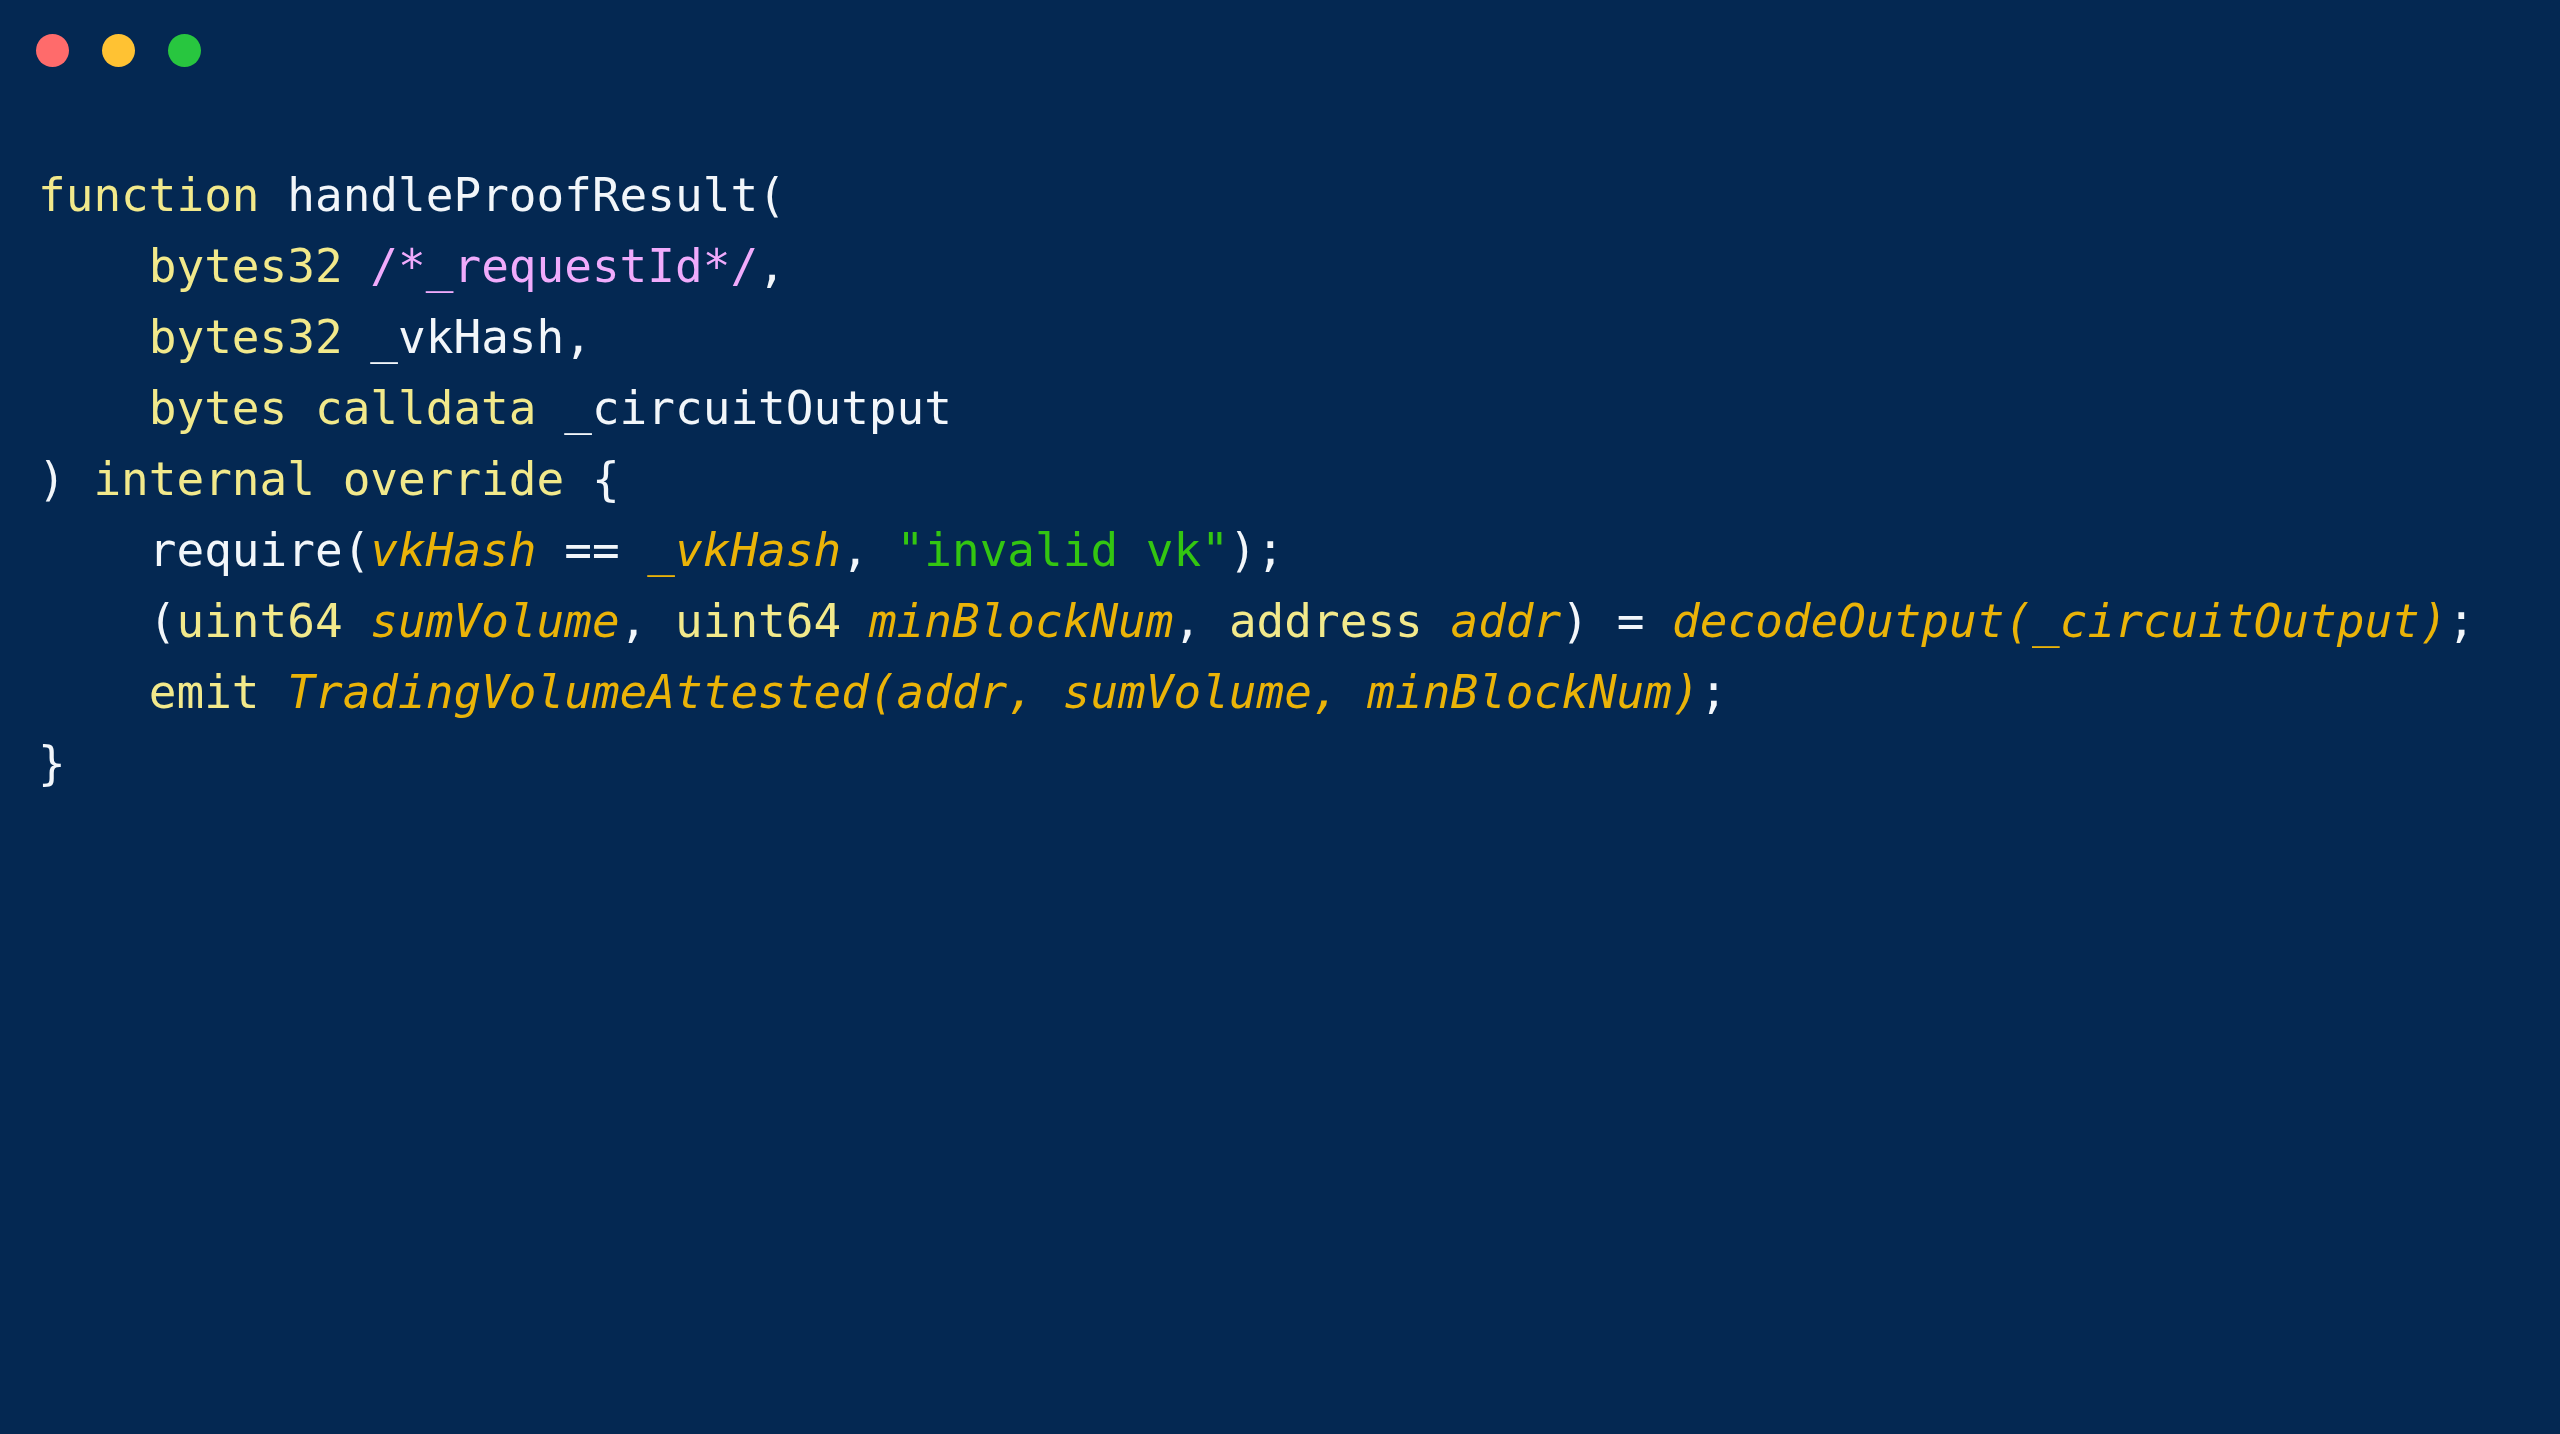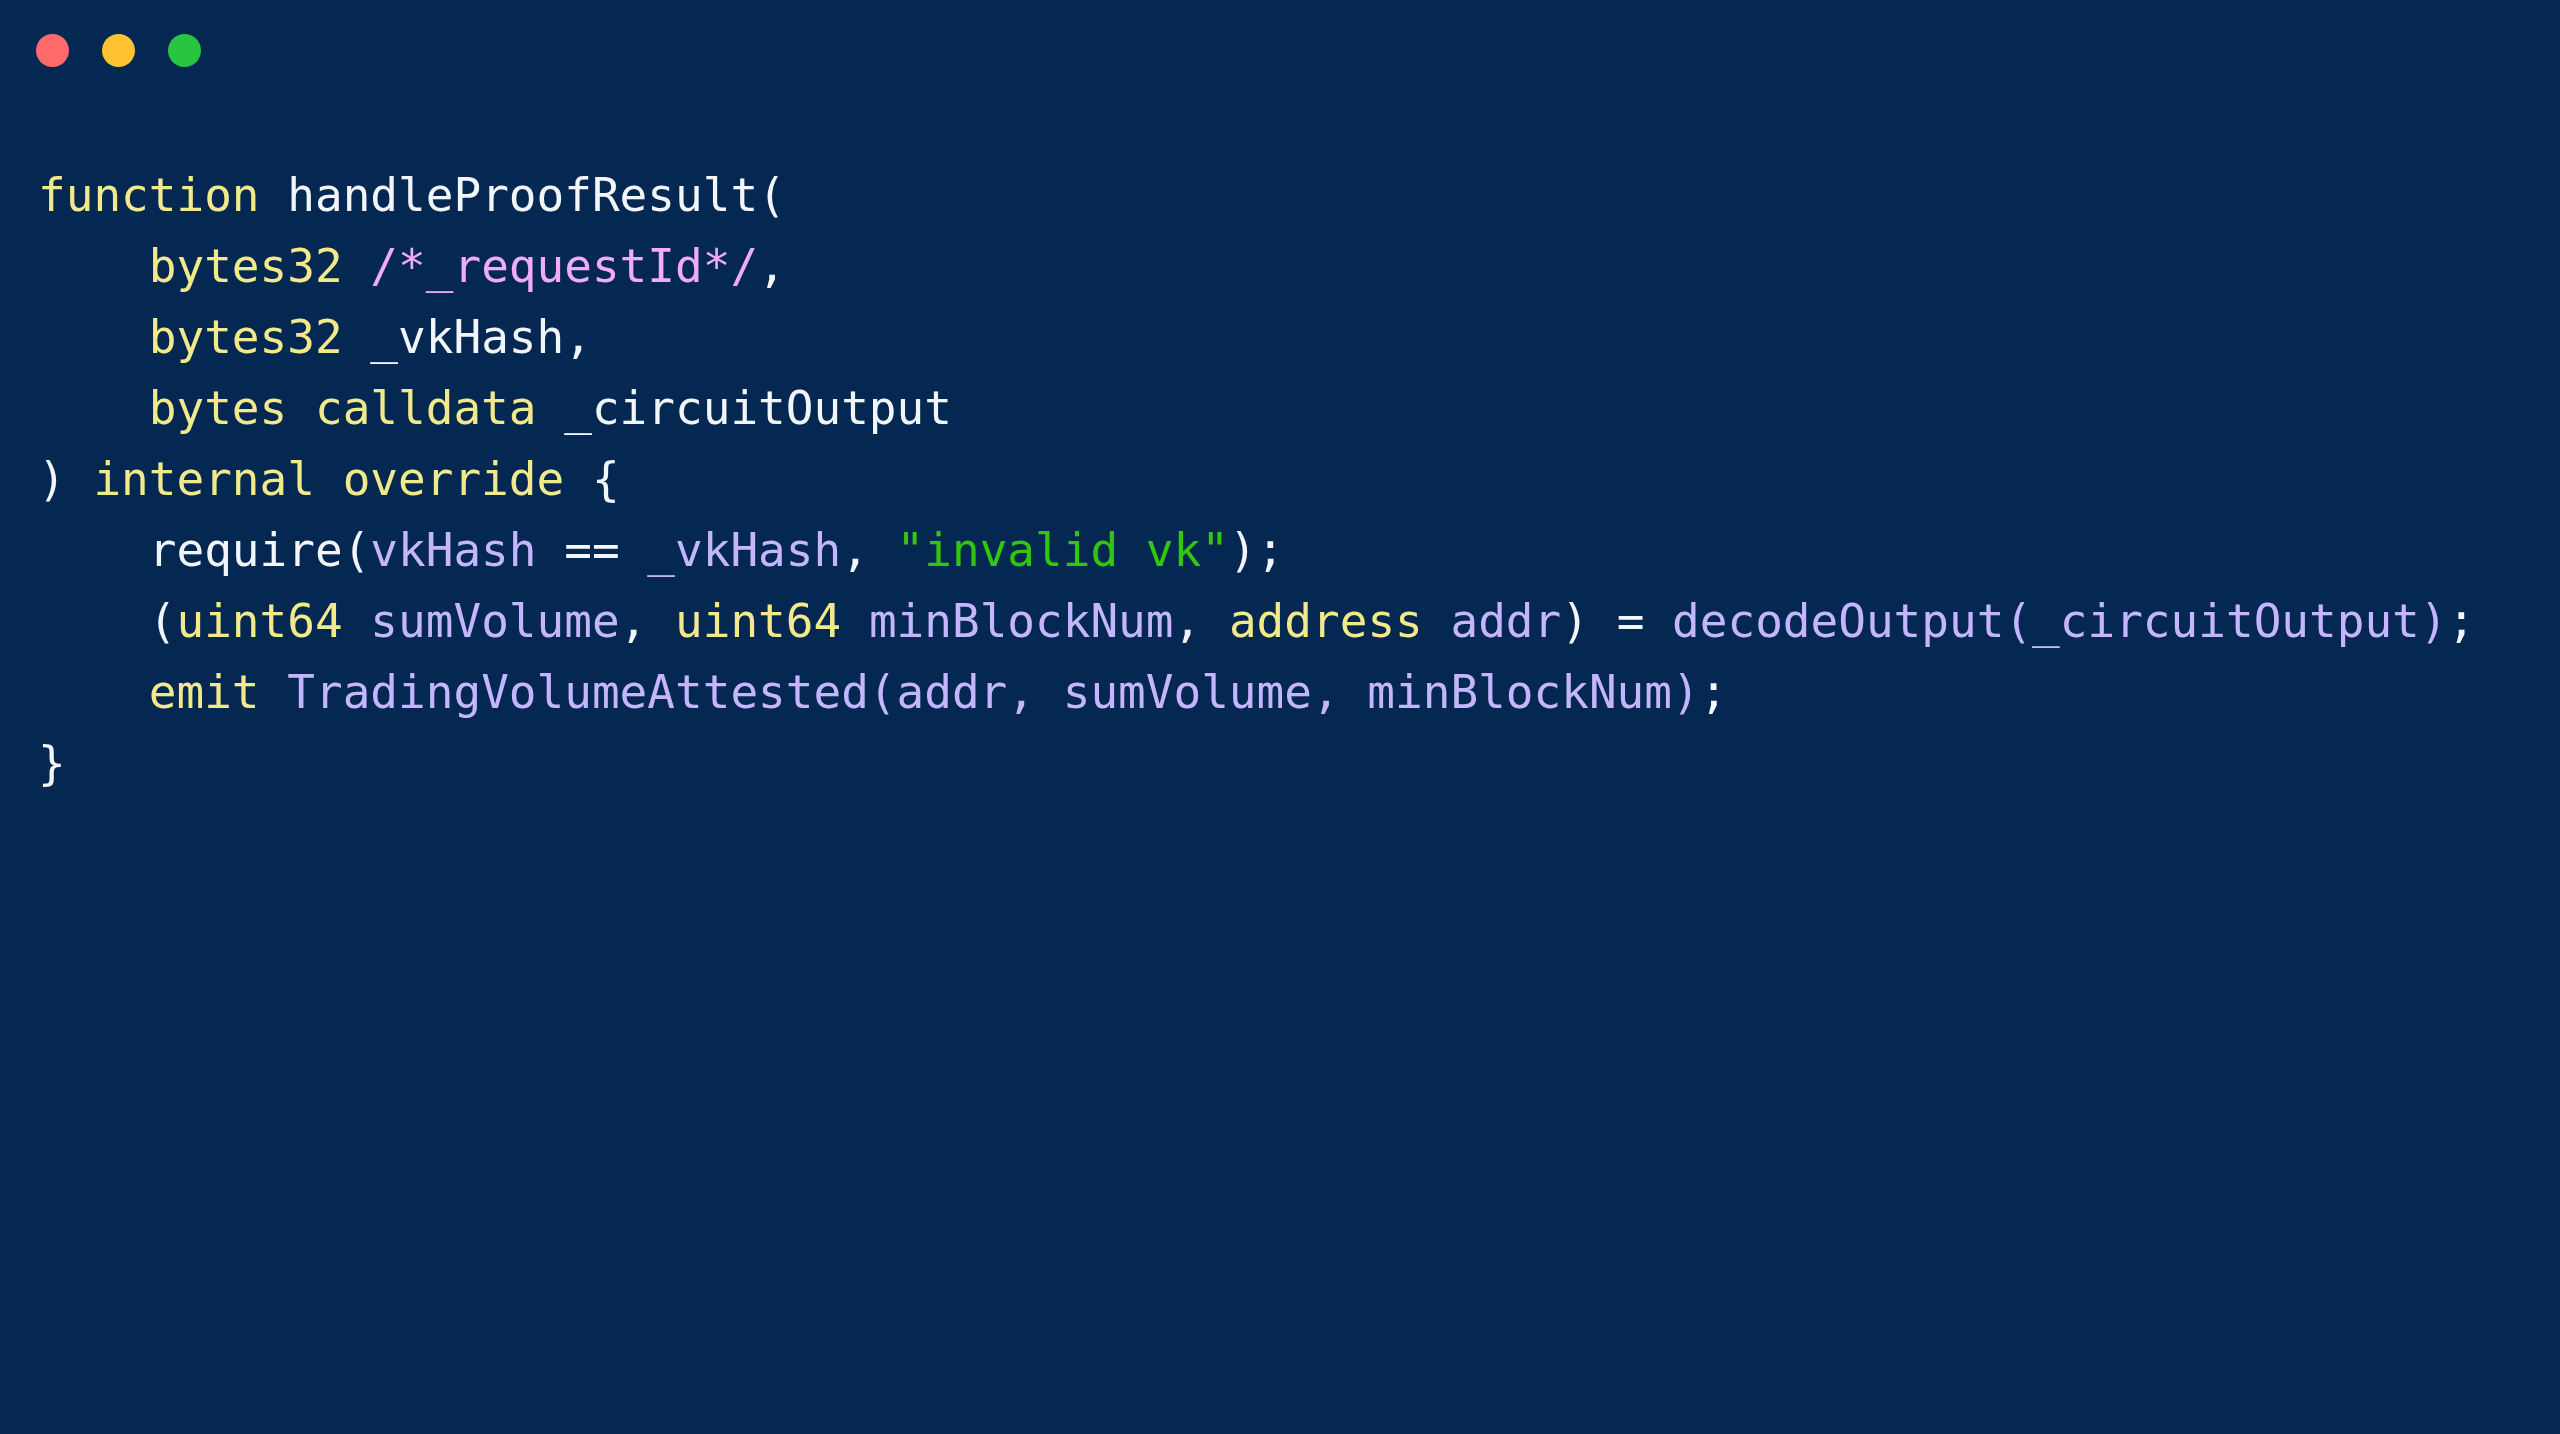--- a/index.html
+++ b/index.html
@@ -62,21 +62,21 @@
   .line {
     white-space: pre;
     height: 71px;
     display: block;
   }
   .tok { white-space: pre; }
 
   .t-key  { color: #F2E98B; }
   .t-pln  { color: #F2F6FA; }
   .t-com  { color: #f0abfc; }
-  .t-var  { color: #c4b5fd; }
+  .t-var  { color: #eab308; font-style: italic; }
   .t-str  { color: #33C611; }
 </style>
 </head>
 <body>
 
 <div id="window">
 
   <div id="titlebar">
     <span class="dot" title="Close" style="background: rgb(255, 107, 107);"></span>
     <span class="dot" title="Minimize" style="background: rgb(255, 194, 51);"></span>

